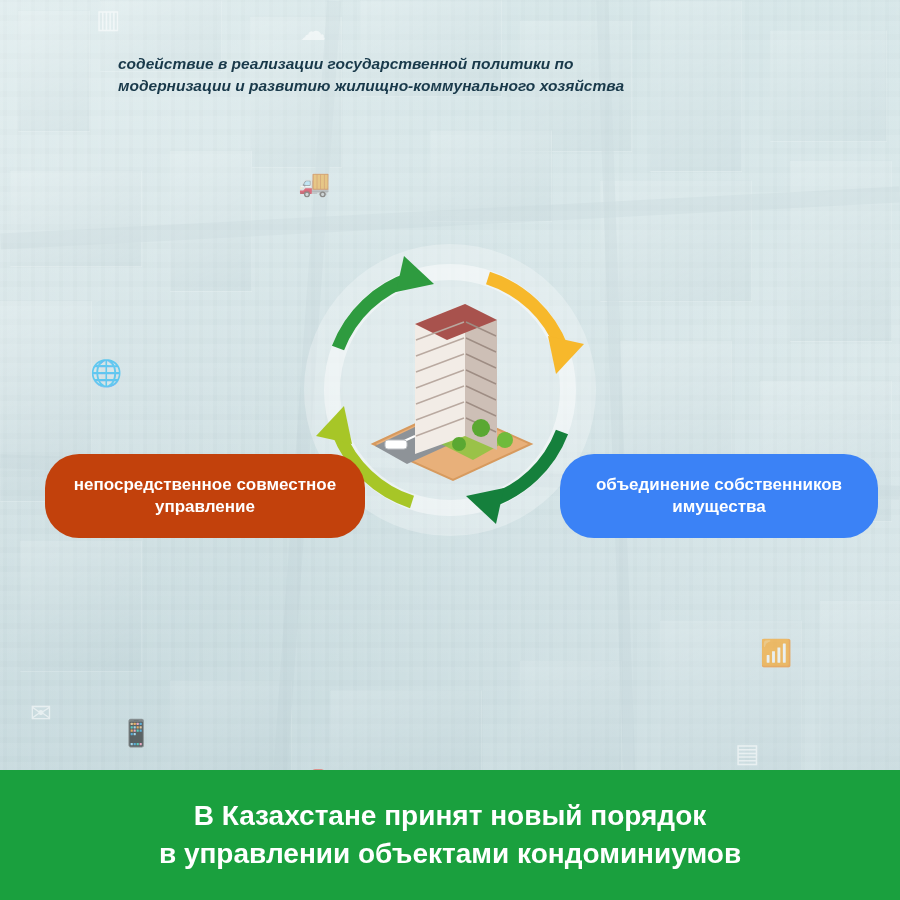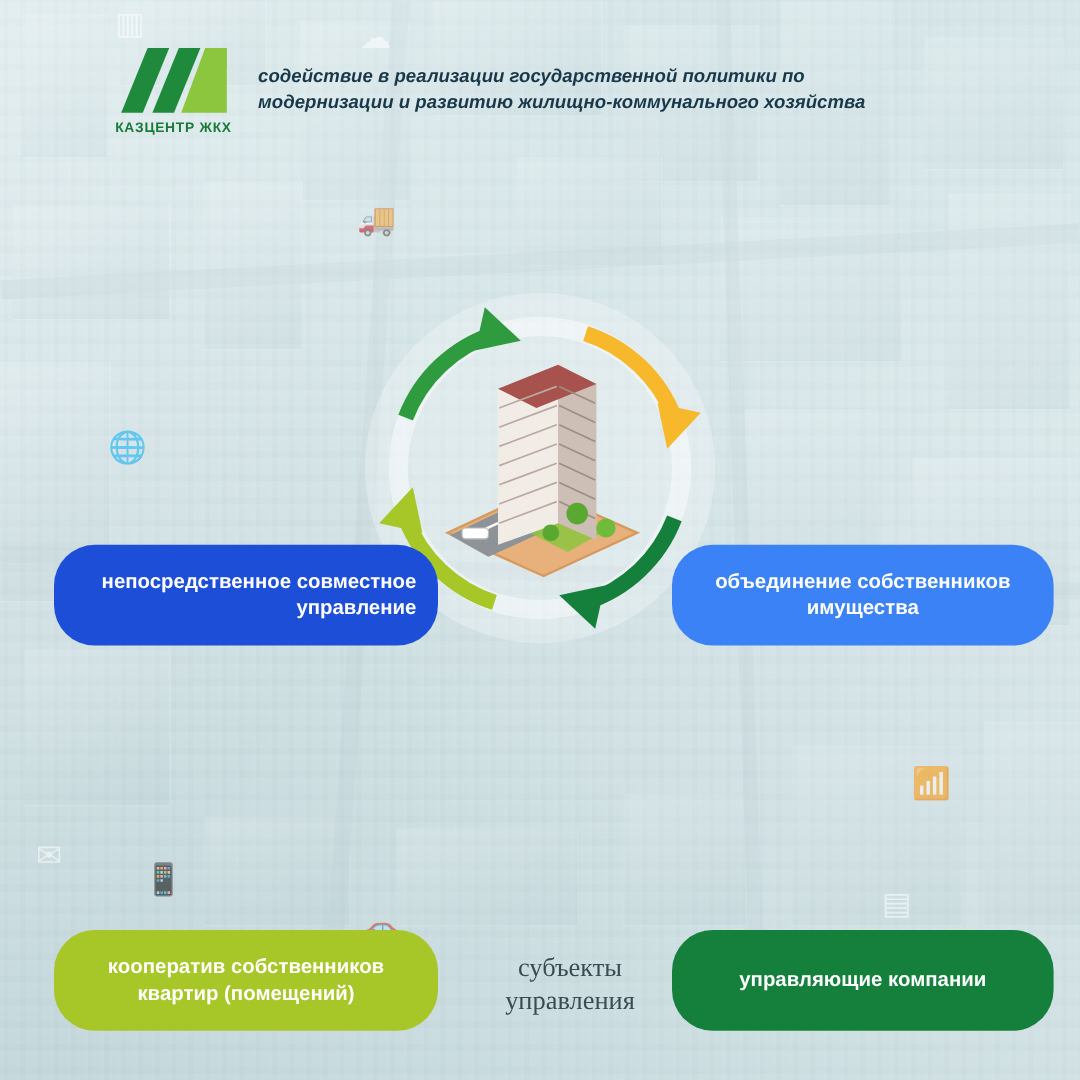--- a/index.html
+++ b/index.html
@@ -113,21 +113,21 @@
     align-items: center;
     justify-content: center;
     text-align: center;
     color: #ffffff;
     font-weight: bold;
     font-size: 17px;
     line-height: 1.3;
     padding: 0 18px;
     box-sizing: border-box;
   }
-  .pill.tl { left: 45px;  top: 254px; width: 320px; height: 84px; background: #1d4ed8; text-align: right; }
+  .pill.tl { left: 45px;  top: 254px; width: 320px; height: 84px; background: #c2410c; }
   .pill.tr { right: 22px; top: 254px; width: 318px; height: 84px; background: #3b82f6; }
   .pill.bl { left: 45px;  top: 575px; width: 320px; height: 84px; background: #a7c627; }
   .pill.br { right: 22px; top: 575px; width: 318px; height: 84px; background: #15803c; }
 
   .caption {
     position: absolute;
     text-align: center;
     font-size: 22px;
     line-height: 1.25;
     color: #3c4a52;
@@ -197,29 +197,20 @@
   <span class="ghost-icon" style="left:298px; top:170px;">🚚</span>
   <span class="ghost-icon" style="left:90px;  top:360px;">🌐</span>
   <span class="ghost-icon" style="left:30px;  top:700px;">✉</span>
   <span class="ghost-icon" style="left:120px; top:720px;">📱</span>
   <span class="ghost-icon" style="left:300px; top:760px;">🚗</span>
   <span class="ghost-icon" style="left:735px; top:740px;">▤</span>
   <span class="ghost-icon" style="left:742px; top:486px;">📡</span>
   <span class="ghost-icon" style="left:760px; top:640px;">📶</span>
 
   <div class="header">
-    <div class="logo-wrap">
-      <svg class="logo-mark" viewBox="0 0 96 58">
-        <polygon points="4,56 22,56 44,2 26,2" fill="#1f8a3c"></polygon>
-        <polygon points="30,56 48,56 70,2 52,2" fill="#1f8a3c"></polygon>
-        <polygon points="54,56 92,56 92,2 74,2" fill="#8cc63f"></polygon>
-        <polygon points="74,2 92,2 92,20 74,20" fill="#8cc63f"></polygon>
-      </svg>
-      <div class="logo-text">КАЗЦЕНТР ЖКХ</div>
-    </div>
     <div class="slogan">содействие в реализации государственной политики по модернизации и развитию жилищно-коммунального хозяйства</div>
   </div>
 
   <div class="diagram">
 
     <div class="ring">
       <svg class="ring-svg" viewBox="0 0 300 300">
 
         <circle cx="150" cy="150" r="146" fill="rgba(255,255,255,0.28)"></circle>
         <circle cx="150" cy="150" r="118" fill="none" stroke="rgba(255,255,255,0.45)" stroke-width="16"></circle>
@@ -291,14 +282,18 @@
     <div class="pill bl">
       <span>кооператив собственников квартир (помещений)</span>
     </div>
     <div class="pill br">
       <span>управляющие компании</span>
     </div>
 
     <div class="caption bottom">субъекты управления</div>
   </div>
 
+  <div class="footer">
+    <div class="footer-text">В Казахстане принят новый порядок
+в управлении объектами кондоминиумов</div>
+  </div>
 
 </div>
 
 </body></html>

